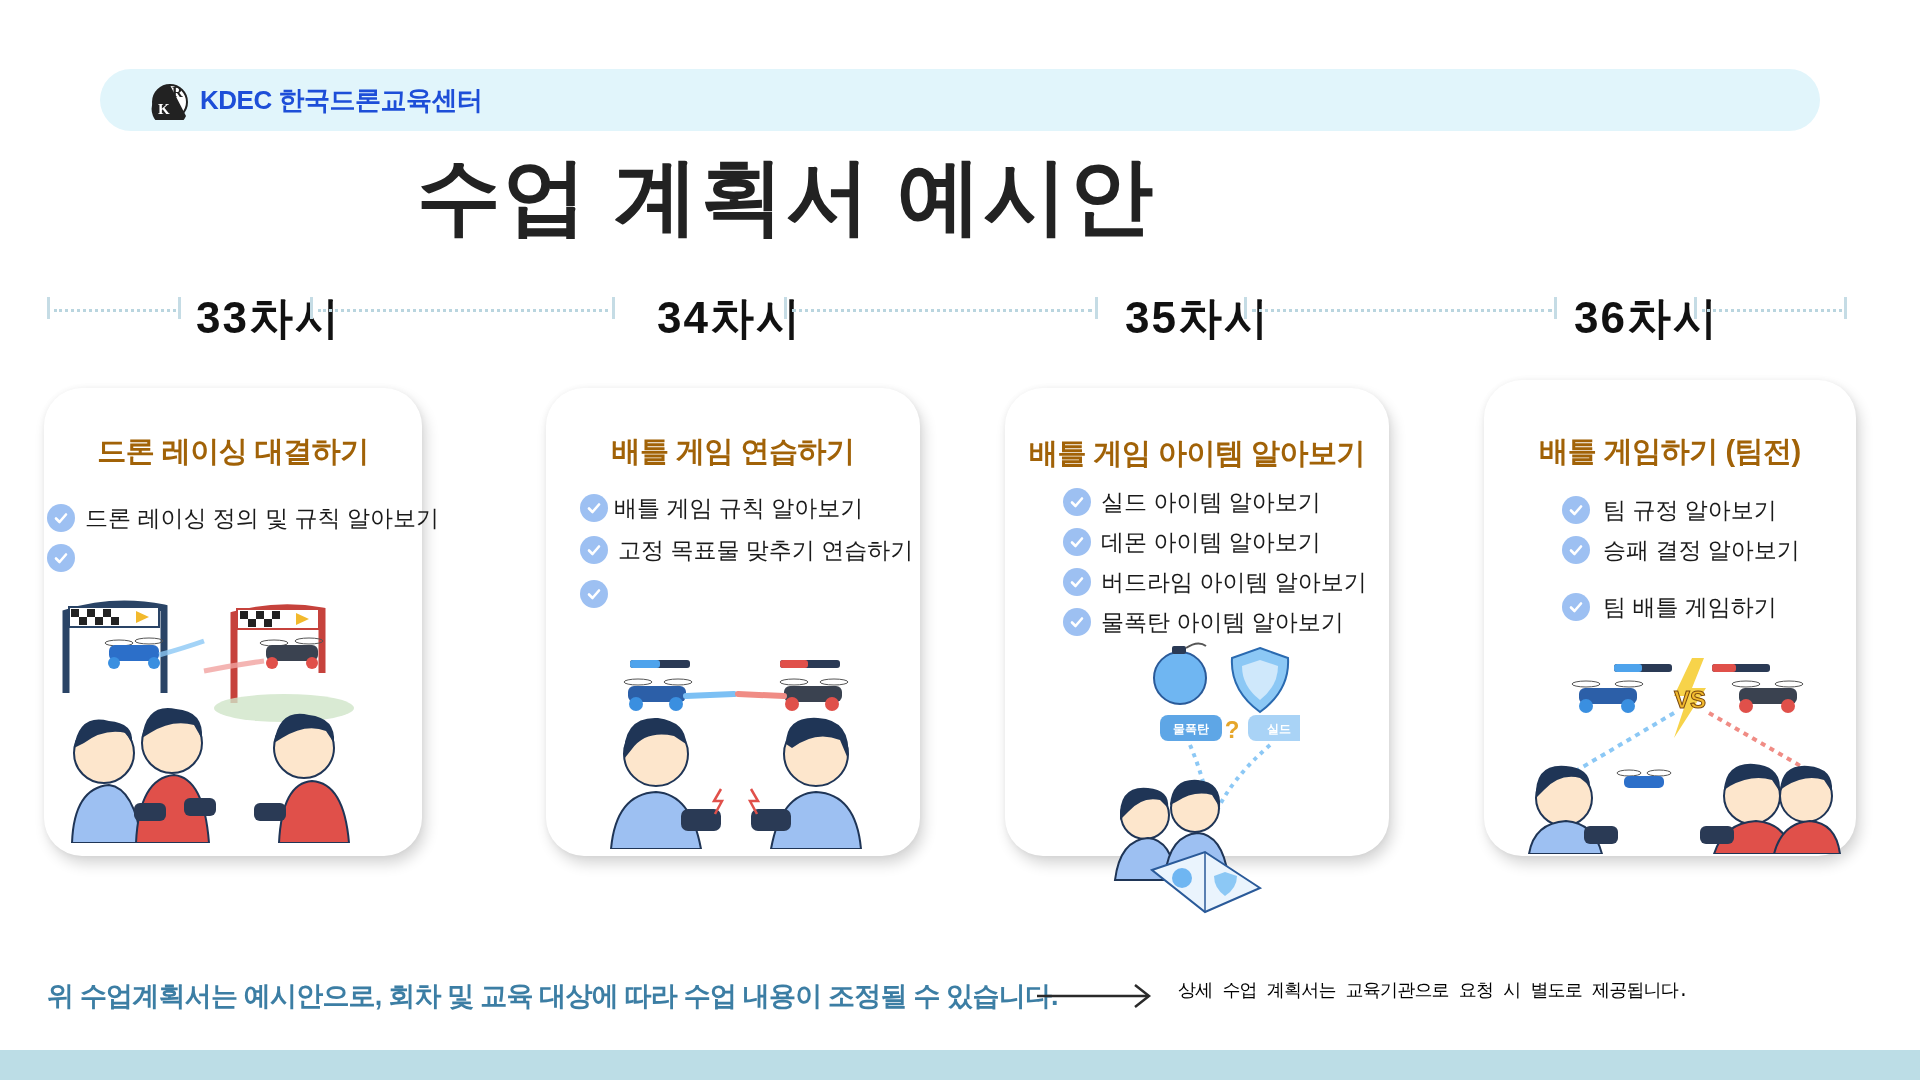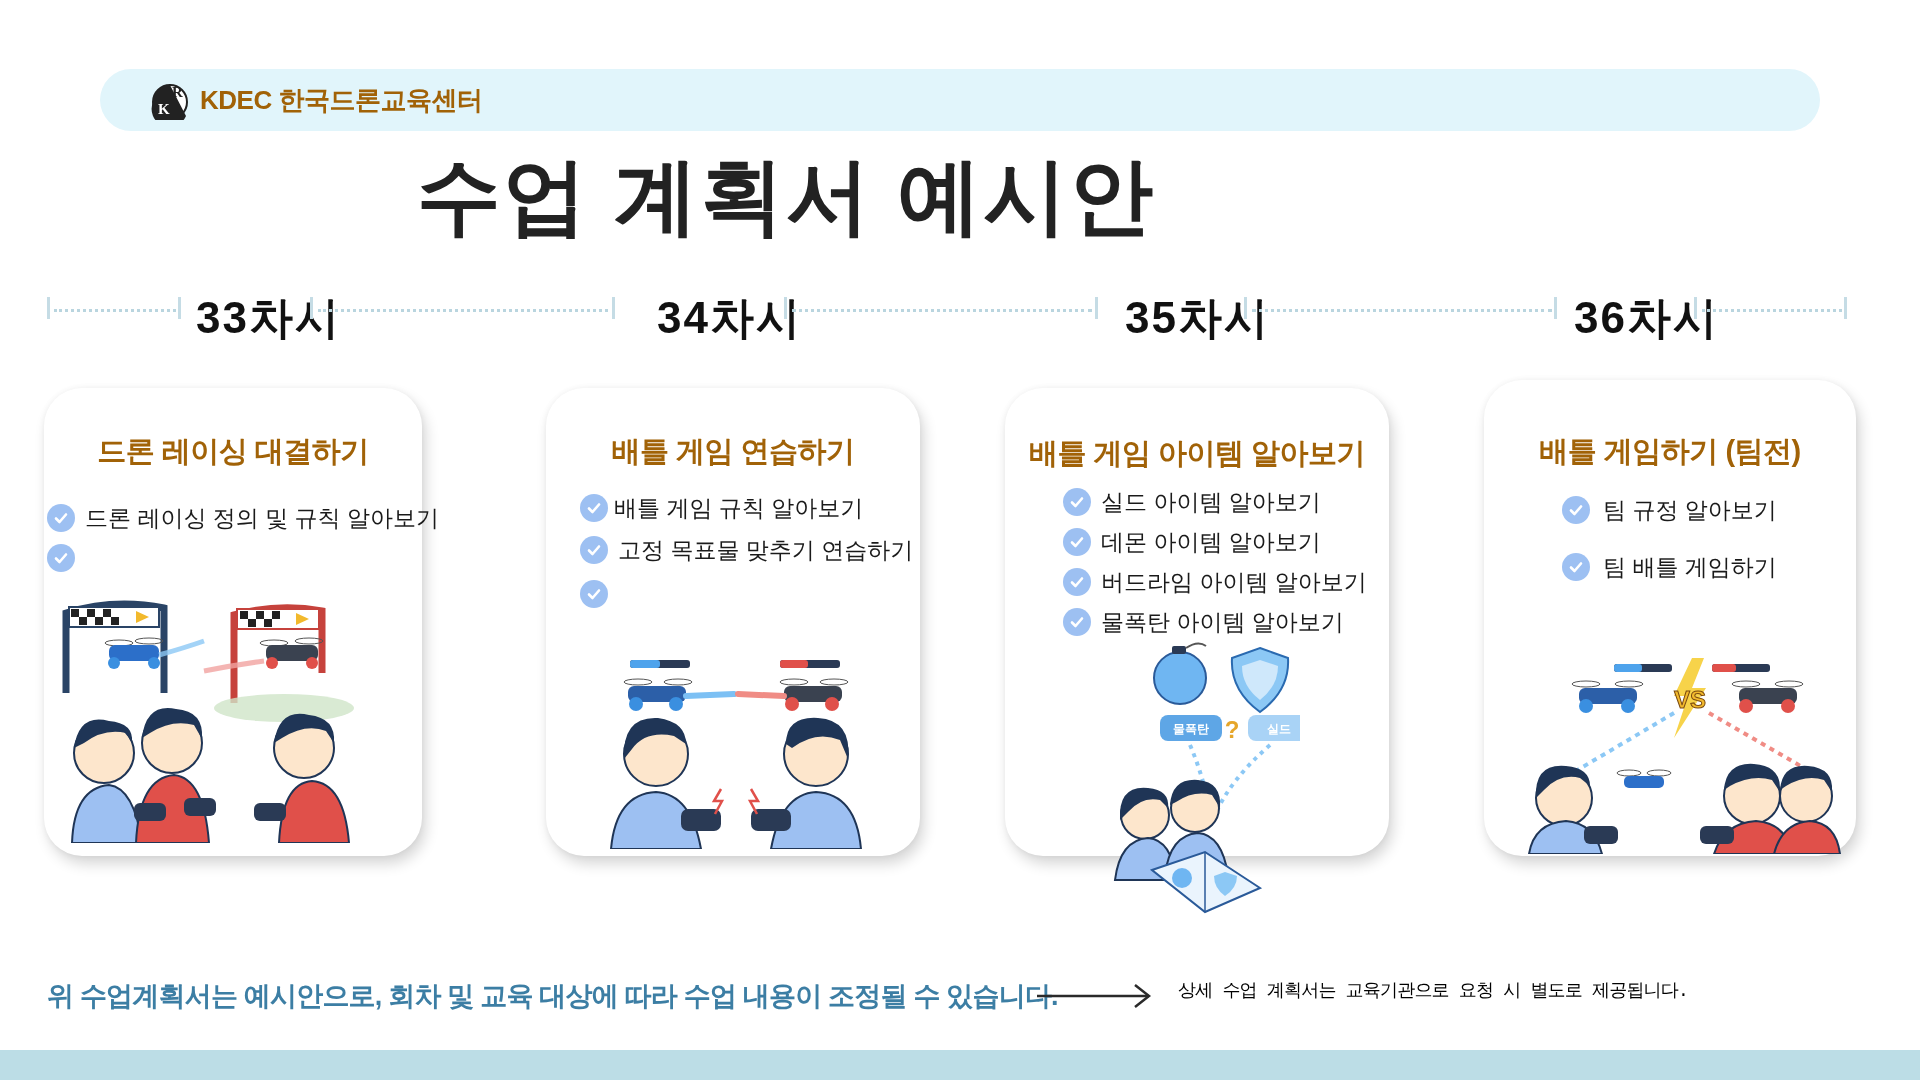--- a/index.html
+++ b/index.html
@@ -5,21 +5,21 @@
   * { box-sizing: border-box; margin: 0; padding: 0; }
   html, body { width: 1920px; height: 1080px; background: #ffffff; overflow: hidden; }
   body { position: relative; font-family: "Liberation Sans", "DejaVu Sans", sans-serif; color: #1a1a1a; }
 
   
   .header-pill {
     position: absolute; left: 100px; top: 69px; width: 1720px; height: 62px;
     background: #e1f5fb; border-radius: 31px; display: flex; align-items: center; padding-left: 50px;
   }
   .logo-mark { width: 40px; height: 40px; margin-right: 10px; }
-  .logo-text { font-size: 26px; font-weight: bold; color: #a16207; letter-spacing: -0.5px; }
+  .logo-text { font-size: 26px; font-weight: bold; color: #1d4ed8; letter-spacing: -0.5px; }
 
   
   .page-title {
     position: absolute; left: 0; top: 140px; width: 1572px; text-align: center;
     font-size: 84px; font-weight: bold; color: #222222; letter-spacing: 2px;
   }
 
   
   .timeline { position: absolute; left: 0; top: 285px; width: 1920px; height: 50px; }
   .tl-seg { position: absolute; top: 24px; height: 0; border-top: 3px dotted #b9d5df; }
@@ -304,20 +304,28 @@
   <div class="card-title" style="top:52px">배틀 게임하기 (팀전)</div>
   <ul class="check-list" style="left:78px;top:110px">
     <li class="check-item">
       <span class="check-icon">
           <svg width="16" height="16" viewBox="0 0 16 16">
             <path d="M3 8.5 L6.5 12 L13 4.5" stroke="#fff" stroke-width="2.6" fill="none" stroke-linecap="round" stroke-linejoin="round"></path>
           </svg>
         </span>
       <span style="margin-left:3px">팀 규정 알아보기</span>
     </li>
+    <li class="check-item">
+      <span class="check-icon">
+          <svg width="16" height="16" viewBox="0 0 16 16">
+            <path d="M3 8.5 L6.5 12 L13 4.5" stroke="#fff" stroke-width="2.6" fill="none" stroke-linecap="round" stroke-linejoin="round"></path>
+          </svg>
+        </span>
+      <span style="margin-left:3px">승패 결정 알아보기</span>
+    </li>
     <li class="check-item" style="margin-top:17px">
       <span class="check-icon">
           <svg width="16" height="16" viewBox="0 0 16 16">
             <path d="M3 8.5 L6.5 12 L13 4.5" stroke="#fff" stroke-width="2.6" fill="none" stroke-linecap="round" stroke-linejoin="round"></path>
           </svg>
         </span>
       <span style="margin-left:3px">팀 배틀 게임하기</span>
     </li>
   </ul>
   <svg class="illus" style="left:40px;top:278px" width="320" height="196" viewBox="0 0 320 196">

